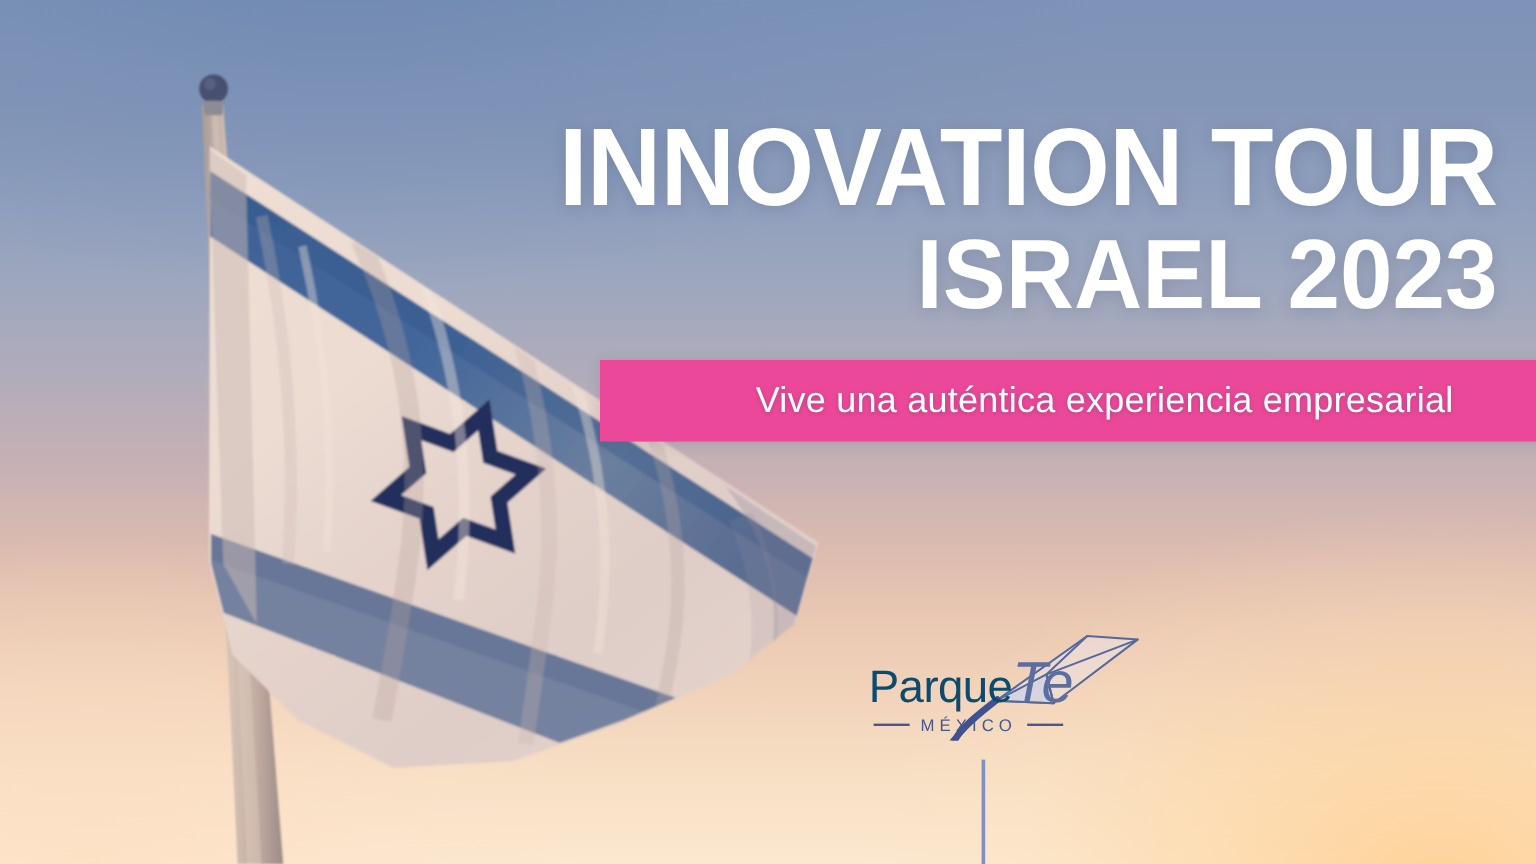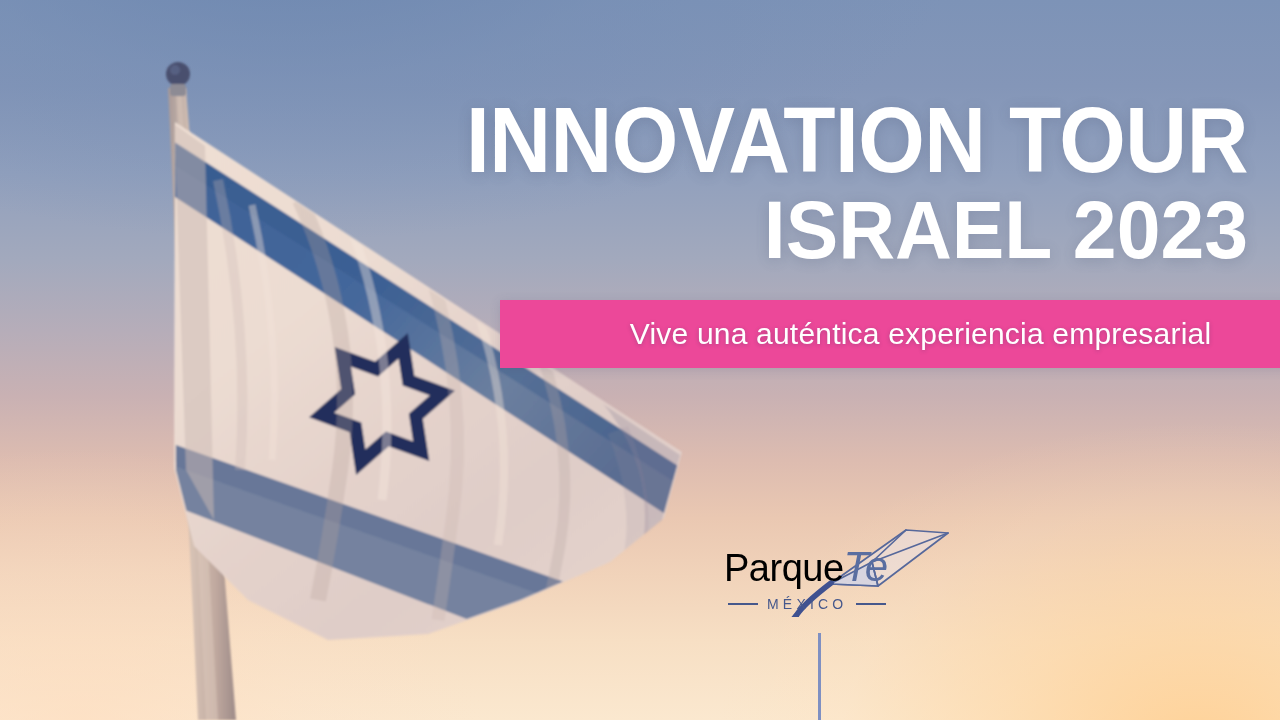--- a/index.html
+++ b/index.html
@@ -136,26 +136,26 @@
   .logo-svg { position: absolute; left: 0; top: 0; }
   .logo-wordmark {
     position: absolute;
     left: 14px;
     top: 34px;
     white-space: nowrap;
     line-height: 1;
   }
   .logo-parque {
     font-size: 38px;
-    color: #000000;
+    color: #0c4a6e;
     font-weight: normal;
     letter-spacing: -0.5px;
   }
   .logo-tec {
-    font-size: 42px;
+    font-size: 48px;
     color: #5a6ea0;
     font-style: italic;
     font-weight: normal;
     letter-spacing: -0.5px;
   }
   .logo-mexico-row {
     position: absolute;
     left: 18px;
     top: 84px;
     width: 205px;

